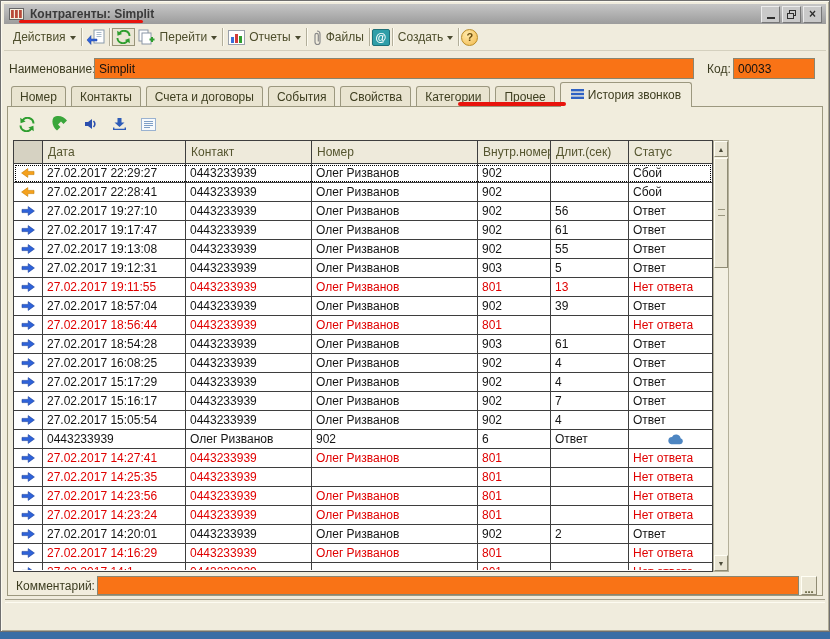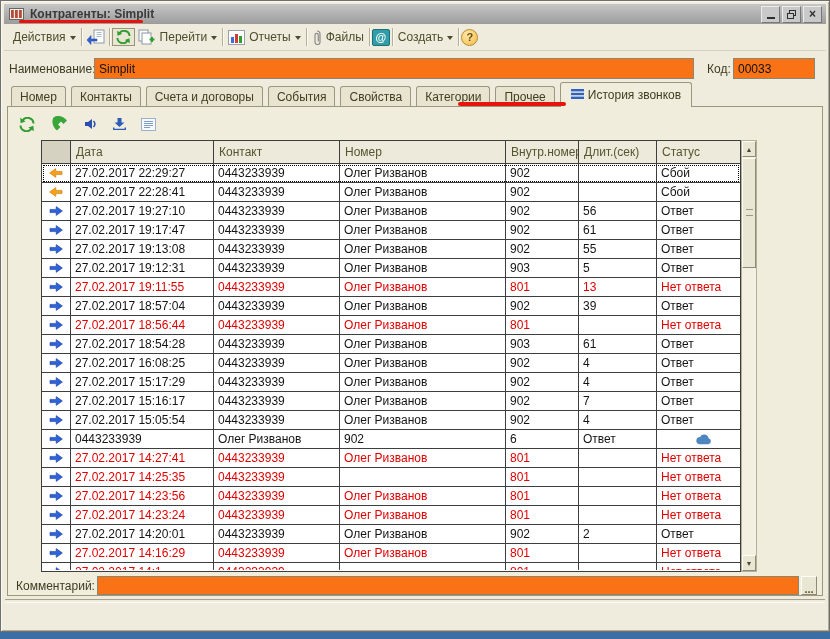--- a/index.html
+++ b/index.html
@@ -71,21 +71,21 @@
     background:#f1eddd;border:1px solid #9c987f;box-sizing:border-box;z-index:1;
   }
   .calltb{position:absolute;left:8px;top:5px;display:flex;align-items:center;gap:11px;height:24px;}
   .calltb .iconbtn{padding:2px;}
   
   .tablewrap{
     position:absolute;left:5px;top:33px;width:796px;height:432px;
     display:flex;overflow:hidden;
   }
   .ctable{
-    width:700px;border:1px solid #3e3e3e;box-sizing:border-box;background:#fff;overflow:hidden;margin-left:28px;
+    width:700px;border:1px solid #3e3e3e;box-sizing:border-box;background:#fff;overflow:hidden;
   }
   .trow,.thead{display:grid;grid-template-columns:29px 143px 126px 166px 73px 78px 94px 35px 34px;}
   .thead{height:23px;background:#eeeadb;}
   .thead .hc{
     border-right:1px solid #3e3e3e;border-bottom:1px solid #3e3e3e;
     font-size:12px;color:#55552f;padding:0 5px;display:flex;align-items:center;
     white-space:nowrap;overflow:hidden;box-sizing:border-box;
   }
   .thead .hc:last-child{border-right:none;}
   .thead .hc.first{background:#d6d2c2;}

